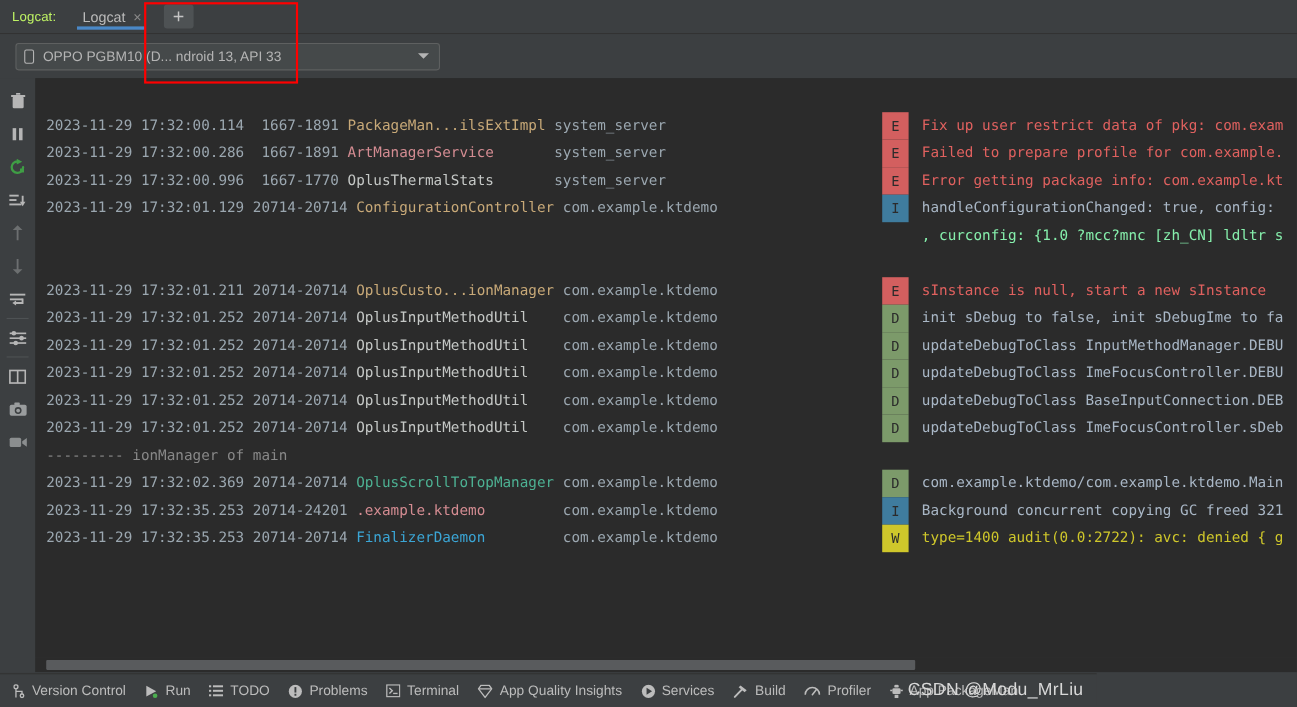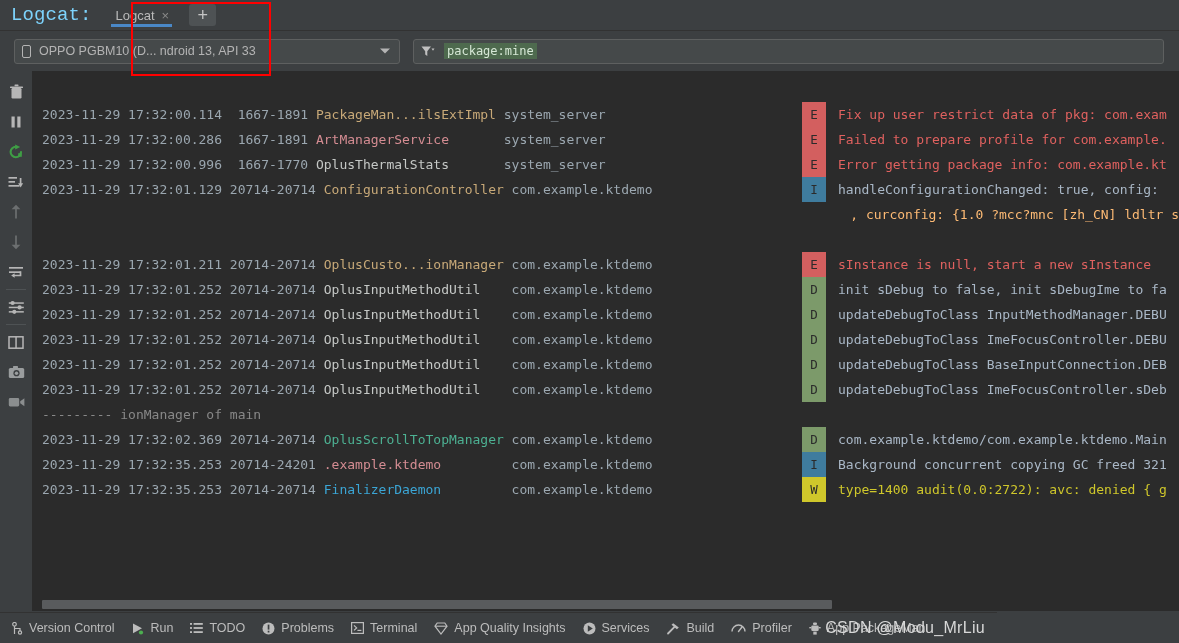--- a/index.html
+++ b/index.html
@@ -17,24 +17,23 @@
 
   
   .tabstrip {
     position: absolute; left: 0; top: 0;
     width: 1179px; height: 31px;
     background: #3c3f41;
     display: flex; align-items: center;
     border-bottom: 1px solid #323232;
   }
   .tabstrip-label {
-    color: #7dd3fc; font-size: 19px;
+    color: #bef264; font-size: 12px;
     padding-left: 11px; padding-right: 14px;
     letter-spacing: .1px;
-    font-family: Liberation Mono, monospace;
   }
   .tab-item {
     position: relative;
     height: 24px;
     display: flex; align-items: center;
     padding: 0 8px 0 10px;
     color: #bbbbbb; font-size: 13px;
     cursor: default;
   }
   .tab-item.active::after {
@@ -261,29 +260,20 @@
       <span>+</span>
     </div>
   </div>
 
   <div class="toolbar">
     <div class="device-select">
       <span class="dev-icon"></span>
       <span>OPPO PGBM10 (D...                     ndroid 13, API 33</span>
       <span class="dev-caret"></span>
     </div>
-    <div class="filter-box">
-      <span class="filter-icon">
-        <svg width="14" height="13" viewBox="0 0 14 13">
-          <polygon points="0.5,1.5 10,1.5 6.3,6.2 6.3,11 4.2,9.6 4.2,6.2" fill="#c0c0c0"></polygon>
-          <polygon points="10.5,3.5 13.5,3.5 12,5.8" fill="#c0c0c0"></polygon>
-        </svg>
-      </span>
-      <span class="filter-value" title="package:mine">package:mine</span>
-    </div>
   </div>
 
 
   <div class="red-box"></div>
 
   <div class="rail">
 
     <div class="rail-btn">
       <svg width="15" height="16" viewBox="0 0 15 16">
         <rect x="2.5" y="4" width="10" height="10.5" rx="1.2" fill="#b6b6b6"></rect>
@@ -388,21 +378,21 @@
 
   </div>
 
   <div class="logpanel">
     <div class="logrows" id="logrows">
         <div class="logrow"><div class="badge-spacer"></div><div class="msg"></div></div>
         <div class="logrow"><div class="col-left"><span class="ts">2023-11-29 17:32:00.114 </span><span class="pid"> 1667-1891 </span><span class="tag" style="color: rgb(200, 169, 120);">PackageMan...ilsExtImpl </span><span class="pkg">system_server</span></div><div class="badge" style="background: rgb(211, 95, 95);">E</div><div class="msg" style="color: rgb(224, 97, 95);">Fix up user restrict data of pkg: com.exam</div></div>
         <div class="logrow"><div class="col-left"><span class="ts">2023-11-29 17:32:00.286 </span><span class="pid"> 1667-1891 </span><span class="tag" style="color: rgb(212, 140, 146);">ArtManagerService       </span><span class="pkg">system_server</span></div><div class="badge" style="background: rgb(211, 95, 95);">E</div><div class="msg" style="color: rgb(224, 97, 95);">Failed to prepare profile for com.example.</div></div>
         <div class="logrow"><div class="col-left"><span class="ts">2023-11-29 17:32:00.996 </span><span class="pid"> 1667-1770 </span><span class="tag" style="color: rgb(197, 200, 198);">OplusThermalStats       </span><span class="pkg">system_server</span></div><div class="badge" style="background: rgb(211, 95, 95);">E</div><div class="msg" style="color: rgb(224, 97, 95);">Error getting package info: com.example.kt</div></div>
         <div class="logrow"><div class="col-left"><span class="ts">2023-11-29 17:32:01.129 </span><span class="pid">20714-20714 </span><span class="tag" style="color: rgb(200, 169, 120);">ConfigurationController </span><span class="pkg">com.example.ktdemo</span></div><div class="badge" style="background: rgb(63, 124, 158);">I</div><div class="msg" style="color: rgb(169, 183, 198);">handleConfigurationChanged: true, config:</div></div>
-        <div class="logrow"><div class="col-left"></div><div class="badge-spacer"></div><div class="msg" style="color: #fdba74; text-align: right;">, curconfig: {1.0 ?mcc?mnc [zh_CN] ldltr s</div></div>
+        <div class="logrow"><div class="col-left"></div><div class="badge-spacer"></div><div class="msg" style="color: #86efac;">, curconfig: {1.0 ?mcc?mnc [zh_CN] ldltr s</div></div>
         <div class="logrow"><div class="col-left"></div><div class="badge-spacer"></div></div>
         <div class="logrow"><div class="col-left"><span class="ts">2023-11-29 17:32:01.211 </span><span class="pid">20714-20714 </span><span class="tag" style="color: rgb(200, 169, 120);">OplusCusto...ionManager </span><span class="pkg">com.example.ktdemo</span></div><div class="badge" style="background: rgb(211, 95, 95);">E</div><div class="msg" style="color: rgb(224, 97, 95);">sInstance is null, start a new sInstance</div></div>
         <div class="logrow"><div class="col-left"><span class="ts">2023-11-29 17:32:01.252 </span><span class="pid">20714-20714 </span><span class="tag" style="color: rgb(197, 200, 198);">OplusInputMethodUtil    </span><span class="pkg">com.example.ktdemo</span></div><div class="badge" style="background: rgb(124, 154, 106);">D</div><div class="msg" style="color: rgb(169, 183, 198);">init sDebug to false, init sDebugIme to fa</div></div>
         <div class="logrow"><div class="col-left"><span class="ts">2023-11-29 17:32:01.252 </span><span class="pid">20714-20714 </span><span class="tag" style="color: rgb(197, 200, 198);">OplusInputMethodUtil    </span><span class="pkg">com.example.ktdemo</span></div><div class="badge" style="background: rgb(124, 154, 106);">D</div><div class="msg" style="color: rgb(169, 183, 198);">updateDebugToClass InputMethodManager.DEBU</div></div>
         <div class="logrow"><div class="col-left"><span class="ts">2023-11-29 17:32:01.252 </span><span class="pid">20714-20714 </span><span class="tag" style="color: rgb(197, 200, 198);">OplusInputMethodUtil    </span><span class="pkg">com.example.ktdemo</span></div><div class="badge" style="background: rgb(124, 154, 106);">D</div><div class="msg" style="color: rgb(169, 183, 198);">updateDebugToClass ImeFocusController.DEBU</div></div>
         <div class="logrow"><div class="col-left"><span class="ts">2023-11-29 17:32:01.252 </span><span class="pid">20714-20714 </span><span class="tag" style="color: rgb(197, 200, 198);">OplusInputMethodUtil    </span><span class="pkg">com.example.ktdemo</span></div><div class="badge" style="background: rgb(124, 154, 106);">D</div><div class="msg" style="color: rgb(169, 183, 198);">updateDebugToClass BaseInputConnection.DEB</div></div>
         <div class="logrow"><div class="col-left"><span class="ts">2023-11-29 17:32:01.252 </span><span class="pid">20714-20714 </span><span class="tag" style="color: rgb(197, 200, 198);">OplusInputMethodUtil    </span><span class="pkg">com.example.ktdemo</span></div><div class="badge" style="background: rgb(124, 154, 106);">D</div><div class="msg" style="color: rgb(169, 183, 198);">updateDebugToClass ImeFocusController.sDeb</div></div>
         <div class="logrow"><div class="col-left"><span class="sep-line">--------- ionManager of main</span></div><div class="badge-spacer"></div><div class="msg"></div></div>
         <div class="logrow"><div class="col-left"><span class="ts">2023-11-29 17:32:02.369 </span><span class="pid">20714-20714 </span><span class="tag" style="color: rgb(77, 177, 147);">OplusScrollToTopManager </span><span class="pkg">com.example.ktdemo</span></div><div class="badge" style="background: rgb(124, 154, 106);">D</div><div class="msg" style="color: rgb(169, 183, 198);">com.example.ktdemo/com.example.ktdemo.Main</div></div>
         <div class="logrow"><div class="col-left"><span class="ts">2023-11-29 17:32:35.253 </span><span class="pid">20714-24201 </span><span class="tag" style="color: rgb(212, 140, 146);">.example.ktdemo         </span><span class="pkg">com.example.ktdemo</span></div><div class="badge" style="background: rgb(63, 124, 158);">I</div><div class="msg" style="color: rgb(169, 183, 198);">Background concurrent copying GC freed 321</div></div>

